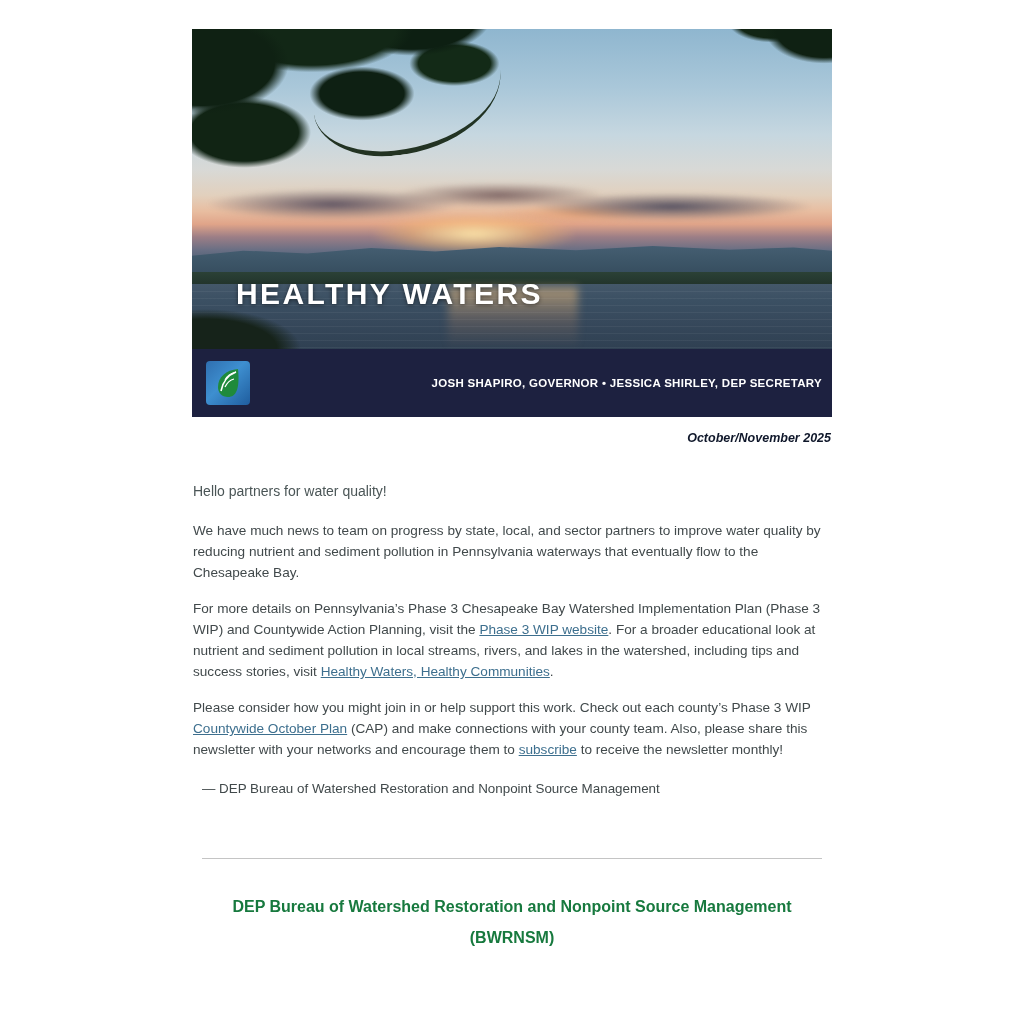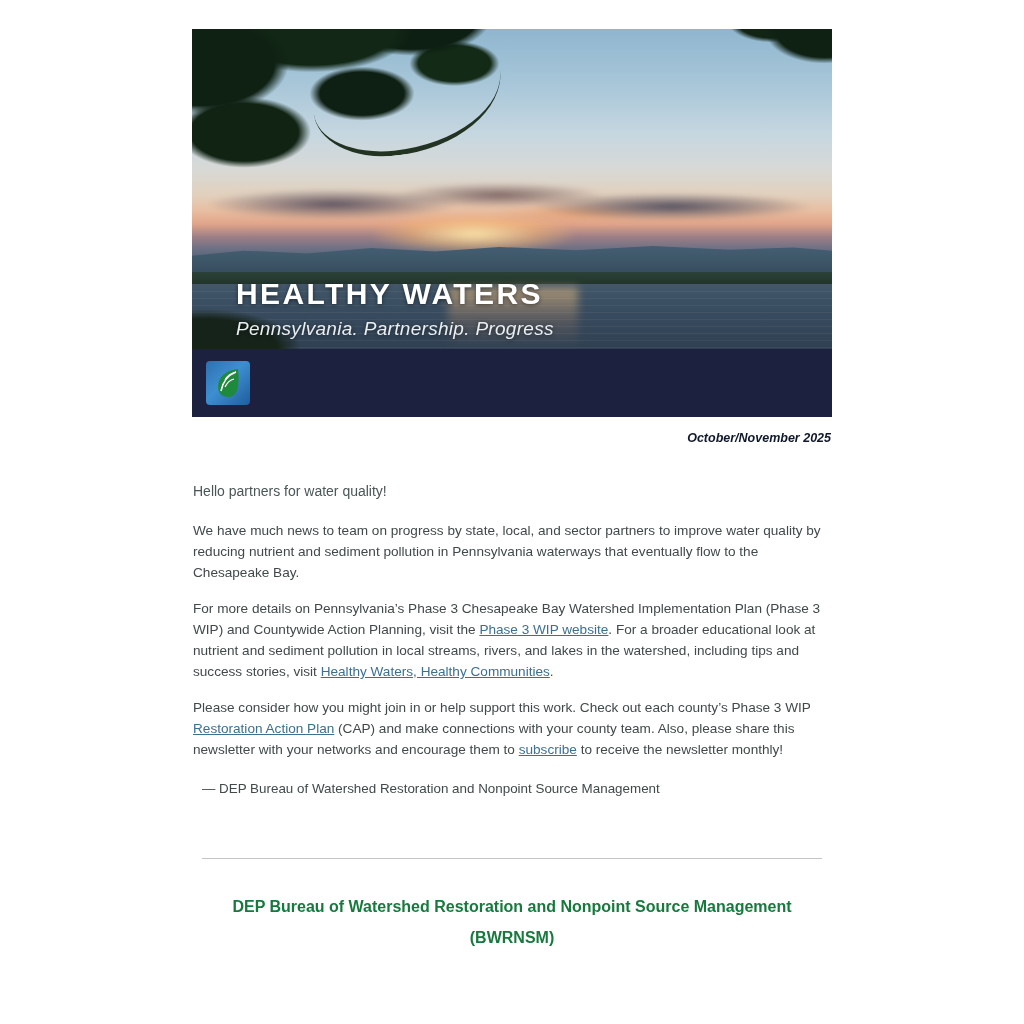--- a/index.html
+++ b/index.html
@@ -277,44 +277,44 @@
       <div class="hills"></div>
       <div class="farshore"></div>
       <div class="water"></div>
       <div class="water-reflection"></div>
       <div class="water-streaks"></div>
       <div class="tree-canopy"></div>
       <div class="tree-branch"></div>
       <div class="tree-right"></div>
       <div class="shore-left"></div>
       <div class="hero-title">HEALTHY WATERS</div>
-      <div class="hero-sub">Pennsylvania. Partnership. Progress</div>
     </div>
 
     <div class="govbar">
       <div class="logo">
         <svg class="leaf" viewBox="0 0 26 32">
           <path d="M23 2 C11 3 3 10 3 20 C3 26 7 30 13 30 C21 30 25 22 23 2 Z" fill="#1f8a3c"></path>
           <path d="M21 5 C13 8 8 14 6 24" stroke="#ffffff" stroke-width="1.6" fill="none"></path>
           <path d="M21 5 C16 6 12 9 10 13" stroke="#ffffff" stroke-width="1.2" fill="none"></path>
           <path d="M19 12 C15 13 12 16 10 20" stroke="#ffffff" stroke-width="1.2" fill="none"></path>
         </svg>
       </div>
+      <div class="govbar-text">JOSH SHAPIRO, GOVERNOR • JESSICA SHIRLEY, DEP SECRETARY</div>
     </div>
 
     <div class="issue-date">October/November 2025</div>
 
     <div class="body-block">
       <h2 class="greeting">Hello partners for water quality!</h2>
 
       <p>We have much news to team on progress by state, local, and sector partners to improve water quality by reducing nutrient and sediment pollution in Pennsylvania waterways that eventually flow to the Chesapeake Bay.</p>
 
       <p><span>For more details on Pennsylvania’s Phase 3 Chesapeake Bay Watershed Implementation Plan (Phase 3 WIP) and Countywide Action Planning, visit the </span><a href="#">Phase 3 WIP website</a><span>. For a broader educational look at nutrient and sediment pollution in local streams, rivers, and lakes in the watershed, including tips and success stories, visit </span><a href="#">Healthy Waters, Healthy Communities</a><span>.</span></p>
 
-      <p><span>Please consider how you might join in or help support this work. Check out each county’s Phase 3 WIP </span><a href="#">Restoration Action Plan</a><span> (CAP) and make connections with your county team. Also, please share this newsletter with your networks and encourage them to </span><a href="#">subscribe</a><span> to receive the newsletter monthly!</span></p>
+      <p><span>Please consider how you might join in or help support this work. Check out each county’s Phase 3 WIP </span><a href="#">Countywide October Plan</a><span> (CAP) and make connections with your county team. Also, please share this newsletter with your networks and encourage them to </span><a href="#">subscribe</a><span> to receive the newsletter monthly!</span></p>
 
       <div class="signature">— DEP Bureau of Watershed Restoration and Nonpoint Source Management</div>
     </div>
 
     <div class="divider"></div>
 
     <h1 class="section-title">DEP Bureau of Watershed Restoration and Nonpoint Source Management (BWRNSM)</h1>
 
   </div>
 </div>

